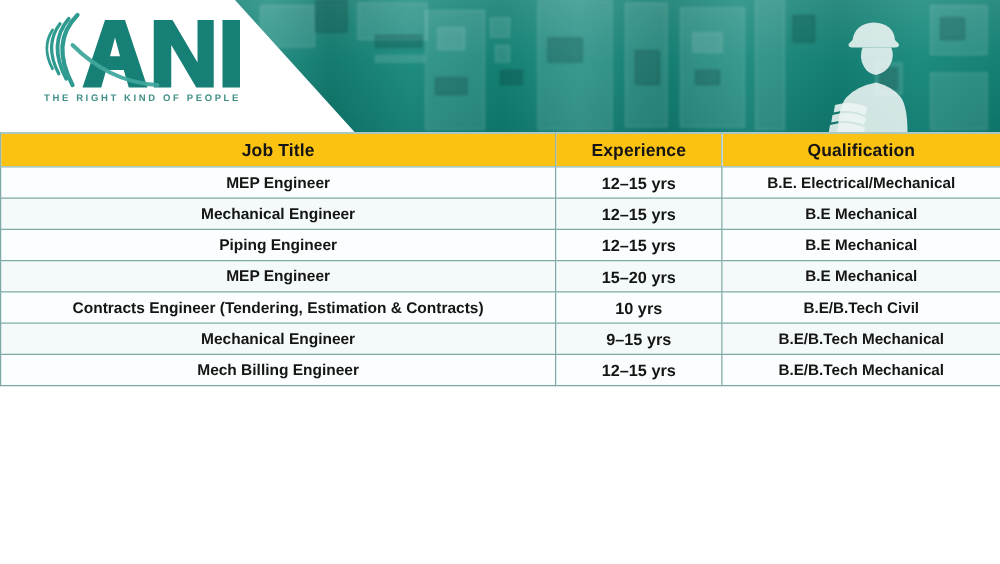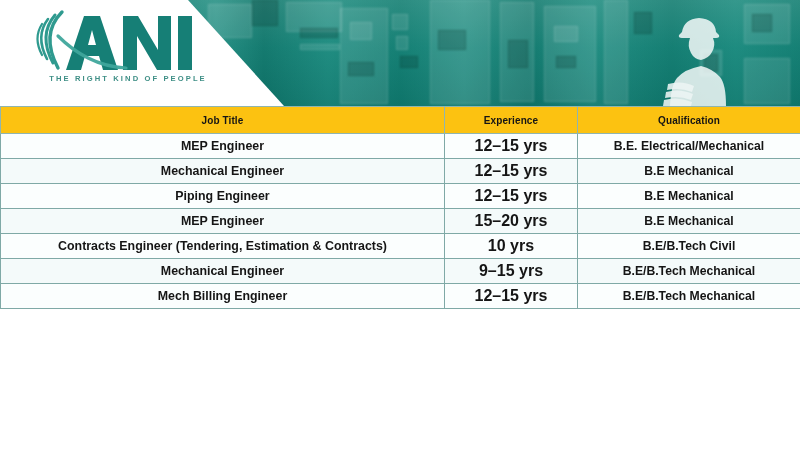--- a/index.html
+++ b/index.html
@@ -90,21 +90,21 @@
   .logo {
     position: absolute;
     left: 22px;
     top: 8px;
     width: 176px;
     height: 90px;
   }
   .logo-mark { position: absolute; left: 0; top: 0; }
   .logo-tagline {
     position: absolute;
-    left: 20px;
+    left: 6px;
     top: 66px;
     width: 172px;
     text-align: center;
     font-size: 7.6px;
     font-weight: bold;
     letter-spacing: 2.1px;
     color: #3f8f86;
     white-space: nowrap;
   }
 
@@ -130,32 +130,32 @@
     vertical-align: middle;
     color: #151515;
     font-weight: bold;
     white-space: nowrap;
     overflow: hidden;
   }
 
   table.jobs thead th {
     height: 27px;
     background: #fcc211;
-    font-size: 10px;
+    font-size: 14px;
     letter-spacing: 0.1px;
     border-color: #8fb5b0;
   }
 
   table.jobs tbody td {
     height: 25px;
     background: #fbfefe;
     font-size: 12.4px;
   }
   table.jobs tbody tr:nth-child(even) td { background: #f4fafa; }
-  table.jobs tbody td.exp  { font-size: 16px; }
+  table.jobs tbody td.exp  { font-size: 13px; }
   table.jobs tbody td.qual { font-size: 12.2px; }
 </style>
 </head>
 <body>
 
 <div id="page">
 
   <div class="banner">
 
     <div class="banner-photo">

